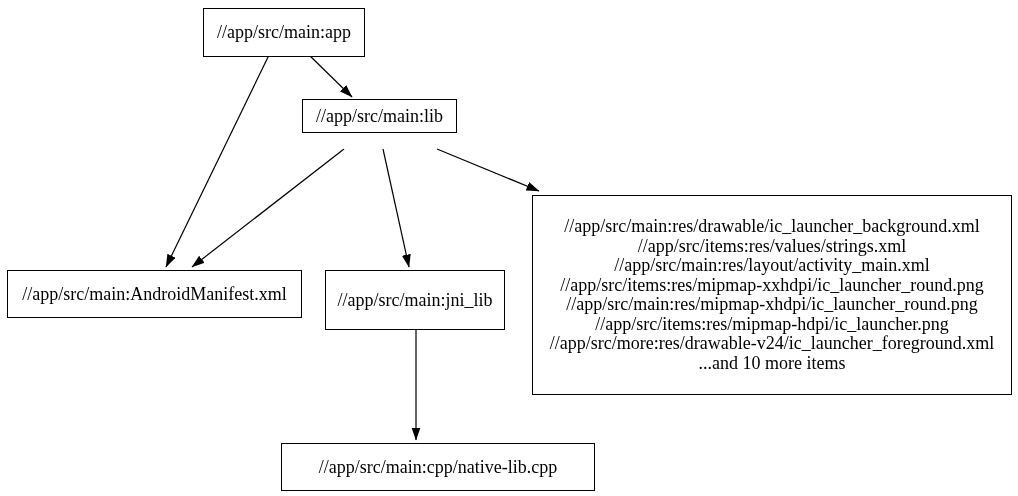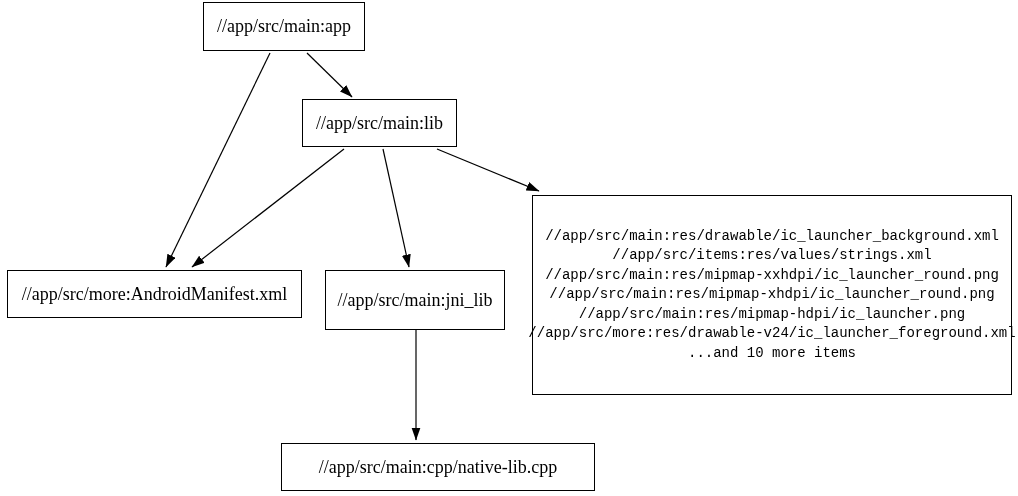--- a/index.html
+++ b/index.html
@@ -29,30 +29,29 @@
     border: 1px solid #000000;
     background: #ffffff;
     display: flex;
     flex-direction: column;
     align-items: center;
     justify-content: center;
     text-align: center;
     font-size: 18px;
     white-space: nowrap;
   }
-  .node-app      { left: 203px; top: 2px;   width: 162px; height: 49px; }
-  .node-lib      { left: 302px; top: 99px;  width: 155px; height: 48px; }
+  .node-app      { left: 203px; top: 8px;   width: 162px; height: 49px; }
+  .node-lib      { left: 302px; top: 99px;  width: 155px; height: 34px; }
   .node-manifest { left: 7px;   top: 270px; width: 295px; height: 48px; }
   .node-jni      { left: 325px; top: 270px; width: 180px; height: 60px; }
   .node-res      { left: 532px; top: 195px; width: 480px; height: 200px; }
   .node-native   { left: 281px; top: 443px; width: 314px; height: 48px; }
   .node-res .res-line {
     line-height: 19.5px;
-    font-size: 14px;
-    font-family: Liberation Mono, monospace;
+    font-size: 18px;
   }
 </style>
 </head>
 <body>
 
 <div id="canvas">
 
   <svg id="edges" viewBox="0 0 1018 496" xmlns="http://www.w3.org/2000/svg">
     <defs>
       <marker id="arrow" markerUnits="userSpaceOnUse" markerWidth="14" markerHeight="10" refX="12.5" refY="4.5" orient="auto">
@@ -69,33 +68,34 @@
 
   <div class="node node-app">
     <span>//app/src/main:app</span>
   </div>
 
   <div class="node node-lib">
     <span>//app/src/main:lib</span>
   </div>
 
   <div class="node node-manifest">
-    <span>//app/src/more:AndroidManifest.xml</span>
+    <span>//app/src/main:AndroidManifest.xml</span>
   </div>
 
   <div class="node node-jni">
     <span>//app/src/main:jni_lib</span>
   </div>
 
   <div class="node node-res">
     <div class="res-line">//app/src/main:res/drawable/ic_launcher_background.xml</div>
     <div class="res-line">//app/src/items:res/values/strings.xml</div>
-    <div class="res-line">//app/src/main:res/mipmap-xxhdpi/ic_launcher_round.png</div>
+    <div class="res-line">//app/src/main:res/layout/activity_main.xml</div>
+    <div class="res-line">//app/src/items:res/mipmap-xxhdpi/ic_launcher_round.png</div>
     <div class="res-line">//app/src/main:res/mipmap-xhdpi/ic_launcher_round.png</div>
-    <div class="res-line">//app/src/main:res/mipmap-hdpi/ic_launcher.png</div>
+    <div class="res-line">//app/src/items:res/mipmap-hdpi/ic_launcher.png</div>
     <div class="res-line">//app/src/more:res/drawable-v24/ic_launcher_foreground.xml</div>
     <div class="res-line">...and 10 more items</div>
   </div>
 
   <div class="node node-native">
     <span>//app/src/main:cpp/native-lib.cpp</span>
   </div>
 
 </div>
 

